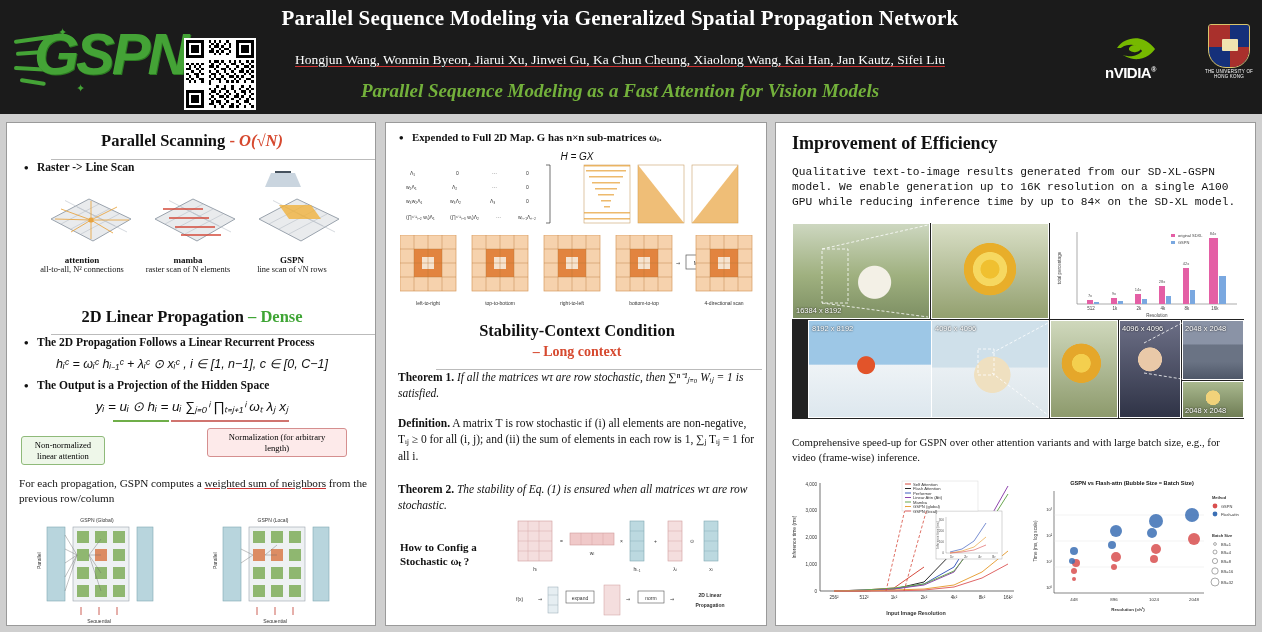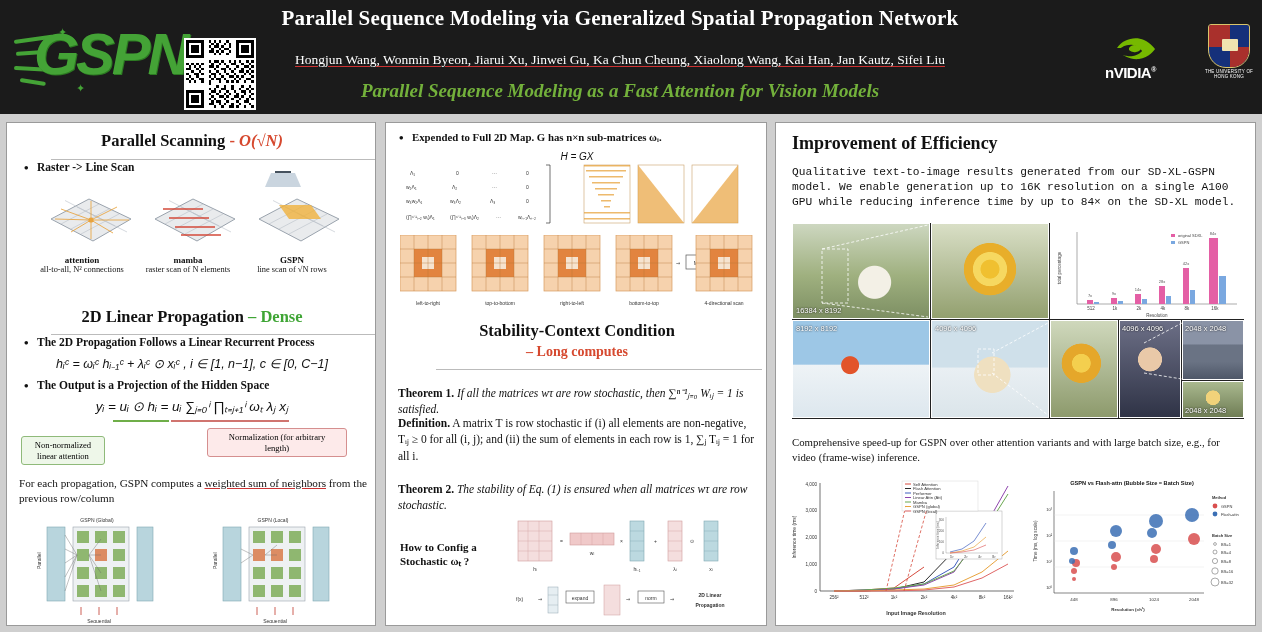--- a/index.html
+++ b/index.html
@@ -774,25 +774,25 @@
             </g>
             <text x="28" y="70" class="tiny" font-size="6" text-anchor="middle">4-directional scan</text>
           </g>
         </g>
       </svg>
     </div>
 
     <div class="sec-title" style="position:absolute; left:0; top:198px; width:382px; font-size:16.5px;">Stability-Context Condition</div>
     <div class="sec-title" style="position:absolute; left:0; top:221px; width:382px; font-size:14px;">
       <span class="accent">–</span>
-      <span class="accent">Long computes</span>
+      <span class="accent">Long context</span>
     </div>
     <hr class="hr-thin" style="position:absolute; top:242px; left:28px; width:326px;">
 
-    <div class="thm" style="position:absolute; left:12px; top:262px; width:358px;">
+    <div class="thm" style="position:absolute; left:12px; top:246px; width:358px;">
       <b>Theorem 1.</b>
       <i>If all the matrices wτ are row stochastic, then ∑ⁿ⁻¹ⱼ₌₀ Wᵢⱼ = 1 is satisfied.</i>
     </div>
 
     <div class="thm" style="position:absolute; left:12px; top:292px; width:358px;">
       <b>Definition.</b>
       <span>A matrix T is row stochastic if (i) all elements are non-negative, Tᵢⱼ ≥ 0 for all (i, j); and (ii) the sum of elements in each row is 1, ∑ⱼ Tᵢⱼ = 1 for all i.</span>
     </div>
 
     <div class="thm" style="position:absolute; left:12px; top:358px; width:358px;">
@@ -930,21 +930,21 @@
           </g>
           <g font-size="4" fill="#444">
             <rect x="120" y="10" width="4" height="3" fill="#e45fa5"></rect>
             <text x="127" y="13">original SDXL</text>
             <rect x="120" y="17" width="4" height="3" fill="#7aa8e0"></rect>
             <text x="127" y="20">GSPN</text>
           </g>
         </svg>
       </div>
 
-      <div class="imgwrap ski" style="left:0px; top:97px; width:138px; height:98px;">
+      <div class="imgwrap ski" style="left:16px; top:97px; width:138px; height:98px;">
         <div class="imglabel" style="left:3px; top:3px;">8192 x 8192</div>
       </div>
       <div class="imgwrap dog" style="left:139px; top:97px; width:118px; height:98px;">
         <div class="imglabel" style="left:3px; top:3px;">4096 x 4096</div>
       </div>
       <div class="imgwrap flower2" style="left:258px; top:97px; width:68px; height:98px;"></div>
       <div class="imgwrap portrait" style="left:327px; top:97px; width:62px; height:98px;">
         <div class="imglabel" style="left:2px; top:3px;">4096 x 4096</div>
       </div>
       <div class="imgwrap tower" style="left:390px; top:97px; width:62px; height:60px;">

